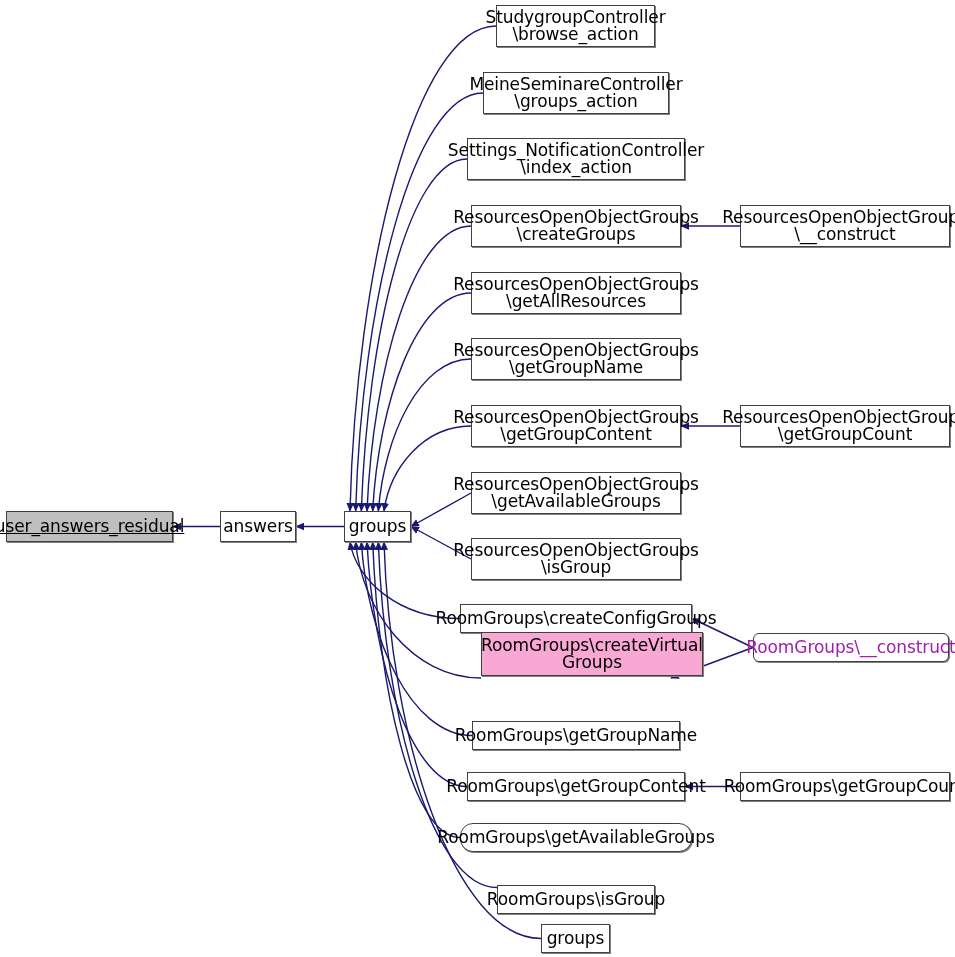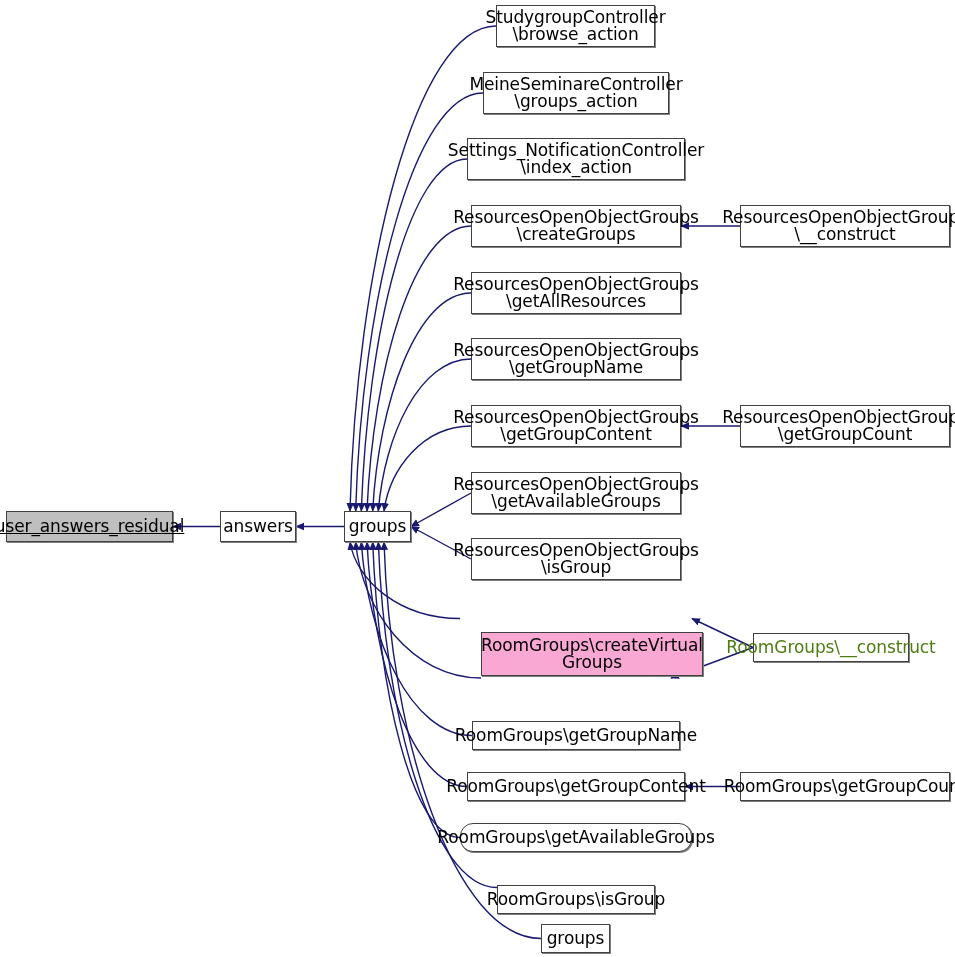--- a/index.html
+++ b/index.html
@@ -95,26 +95,27 @@
     <div class="node" style="left: 471px; top: 272px; width: 210px; height: 42px; border-color: rgb(64, 64, 64); color: rgb(0, 0, 0); background: rgb(255, 255, 255);">ResourcesOpenObjectGroups
 \getAllResources</div>
     <div class="node" style="left: 471px; top: 338px; width: 210px; height: 42px; border-color: rgb(64, 64, 64); color: rgb(0, 0, 0); background: rgb(255, 255, 255);">ResourcesOpenObjectGroups
 \getGroupName</div>
     <div class="node" style="left: 471px; top: 405px; width: 210px; height: 42px; border-color: rgb(64, 64, 64); color: rgb(0, 0, 0); background: rgb(255, 255, 255);">ResourcesOpenObjectGroups
 \getGroupContent</div>
     <div class="node" style="left: 471px; top: 472px; width: 210px; height: 42px; border-color: rgb(64, 64, 64); color: rgb(0, 0, 0); background: rgb(255, 255, 255);">ResourcesOpenObjectGroups
 \getAvailableGroups</div>
     <div class="node" style="left: 471px; top: 538px; width: 210px; height: 42px; border-color: rgb(64, 64, 64); color: rgb(0, 0, 0); background: rgb(255, 255, 255);">ResourcesOpenObjectGroups
 \isGroup</div>
+    <div class="node" style="left: 460px; top: 604px; width: 232px; height: 29px; border-color: rgb(64, 64, 64); color: rgb(0, 0, 0); background: rgb(255, 255, 255);">RoomGroups\createConfigGroups</div>
     <div class="node" style="left: 481px; top: 632px; width: 222px; height: 44px; border-color: rgb(64, 64, 64); color: rgb(0, 0, 0); background: #f9a8d4;">RoomGroups\createVirtual
 Groups</div>
     <div class="node" style="left: 467px; top: 772px; width: 218px; height: 29px; border-color: rgb(64, 64, 64); color: rgb(0, 0, 0); background: rgb(255, 255, 255);">RoomGroups\getGroupContent</div>
     <div class="node" style="left: 472px; top: 721px; width: 208px; height: 29px; border-color: rgb(64, 64, 64); color: rgb(0, 0, 0); background: rgb(255, 255, 255);">RoomGroups\getGroupName</div>
     <div class="node" style="left: 460px; top: 823px; width: 232px; height: 29px; border-color: rgb(64, 64, 64); color: rgb(0, 0, 0); background: rgb(255, 255, 255); border-radius: 13px;">RoomGroups\getAvailableGroups</div>
     <div class="node" style="left: 497px; top: 873px; width: 158px; height: 29px; border-color: rgb(64, 64, 64); color: rgb(0, 0, 0); background: rgb(255, 255, 255); margin-top: 12px;">RoomGroups\isGroup</div>
     <div class="node" style="left: 541px; top: 924px; width: 69px; height: 29px; border-color: rgb(64, 64, 64); color: rgb(0, 0, 0); background: rgb(255, 255, 255);">groups</div>
     <div class="node" style="left: 740px; top: 205px; width: 210px; height: 42px; border-color: rgb(64, 64, 64); color: rgb(0, 0, 0); background: rgb(255, 255, 255);">ResourcesOpenObjectGroups
 \__construct</div>
     <div class="node" style="left: 740px; top: 405px; width: 210px; height: 42px; border-color: rgb(64, 64, 64); color: rgb(0, 0, 0); background: rgb(255, 255, 255);">ResourcesOpenObjectGroups
 \getGroupCount</div>
-    <div class="node" style="left: 753px; top: 633px; width: 156px; height: 29px; border-color: rgb(64, 64, 64); color: #4d7c0f; background: rgb(255, 255, 255);">RoomGroups\__construct</div>
+    <div class="node" style="left: 753px; top: 633px; width: 196px; height: 29px; border-color: rgb(64, 64, 64); color: #a21caf; background: rgb(255, 255, 255); border-radius: 6px;">RoomGroups\__construct</div>
     <div class="node" style="left: 740px; top: 772px; width: 210px; height: 29px; border-color: rgb(64, 64, 64); color: rgb(0, 0, 0); background: rgb(255, 255, 255); text-align: right;">RoomGroups\getGroupCount</div>
   </div>
 
 </body></html>

